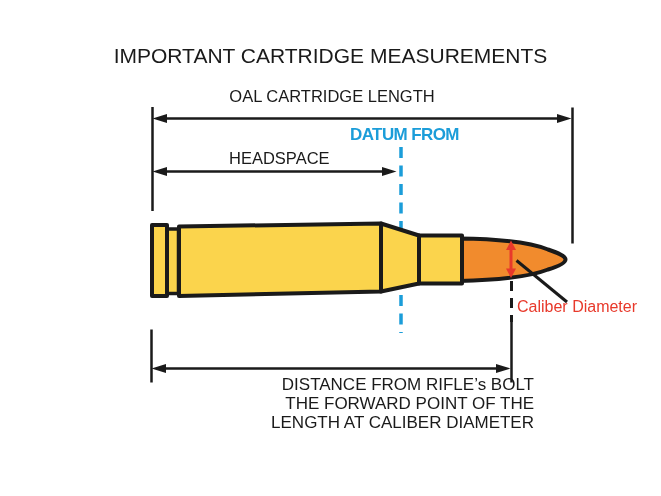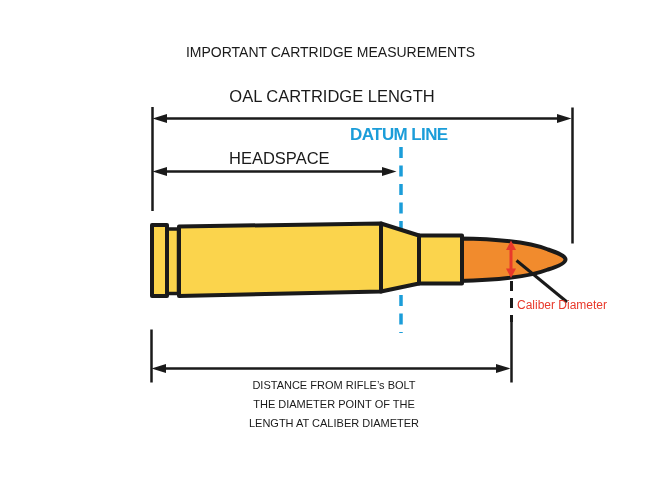--- a/index.html
+++ b/index.html
@@ -8,32 +8,32 @@
     background:var(--background,#fff);
     font-family:"Liberation Sans","DejaVu Sans",sans-serif;
     position:relative; overflow:hidden;
   }
   #stage { position:absolute; left:0; top:0; width:661px; height:496px; }
   svg { position:absolute; left:0; top:0; }
   .lbl {
     position:absolute; white-space:nowrap;
     color:var(--line-black,#1a1a1a);
   }
-  .title { left:0; width:661px; top:44px; text-align:center; font-size:14px; }
+  .title { left:0; width:661px; top:44px; text-align:center; font-size:21px; }
   .oal { left:0; width:664px; top:87px; text-align:center; font-size:16.5px; }
   .datum {
     top:125px; left:350px; width:96px; text-align:center;
     font-size:17px; font-weight:bold; letter-spacing:-0.6px;
     color:var(--datum-blue,#1b9dd9);
   }
   .headspace { top:149px; left:229px; width:100px; font-size:16.5px; }
-  .caliber { top:298px; left:517px; font-size:12px; color:var(--caliber-red,#e8392b); }
+  .caliber { top:298px; left:517px; font-size:16px; color:var(--caliber-red,#e8392b); }
   .distance {
-    top:376px; left:134px; width:400px; text-align:center;
-    font-size:11px; line-height:18.8px;
+    top:376px; left:134px; width:400px; text-align:right;
+    font-size:17px; line-height:18.8px;
   }
 </style>
 </head>
 <body>
 
 <div id="stage">
 
   <svg width="661" height="496" viewBox="0 0 661 496">
 
     <g stroke="var(--line-black)" fill="var(--line-black)">
@@ -75,25 +75,25 @@
       <line x1="162" y1="368.5" x2="500" y2="368.5" stroke-width="2.5"></line>
       <polygon points="151.5,368.5 166,364 166,373" stroke="none"></polygon>
       <polygon points="510.5,368.5 496,364 496,373" stroke="none"></polygon>
     </g>
   </svg>
 
   <div class="lbl title">IMPORTANT CARTRIDGE MEASUREMENTS</div>
 
   <div class="lbl oal">OAL CARTRIDGE LENGTH</div>
 
-  <div class="lbl datum">DATUM LINE</div>
+  <div class="lbl datum">DATUM FROM</div>
 
   <div class="lbl headspace">HEADSPACE</div>
 
   <div class="lbl caliber">Caliber Diameter</div>
 
   <div class="lbl distance">
     <div>DISTANCE FROM RIFLE’s BOLT</div>
-    <div>THE DIAMETER POINT OF THE</div>
+    <div>THE FORWARD POINT OF THE</div>
     <div>LENGTH AT CALIBER DIAMETER</div>
   </div>
 
 </div>
 
 </body></html>

